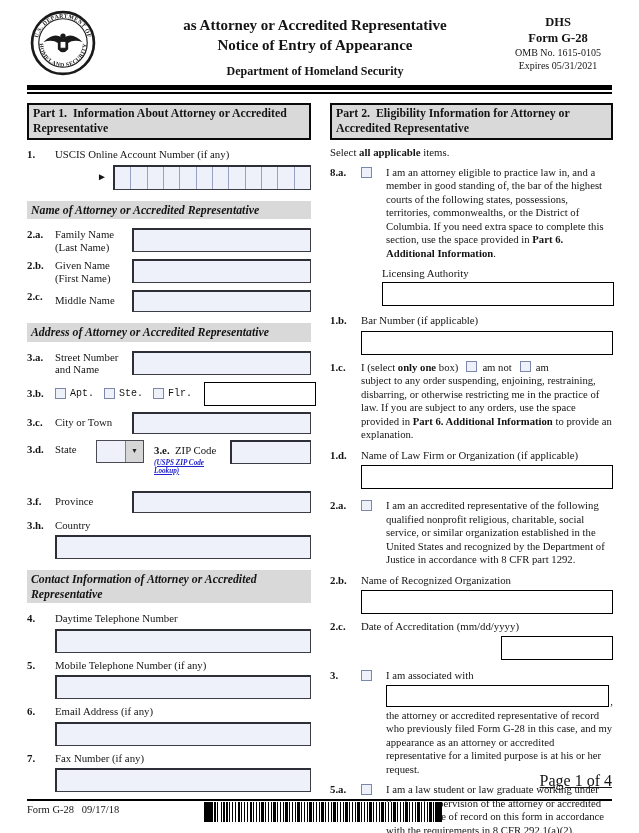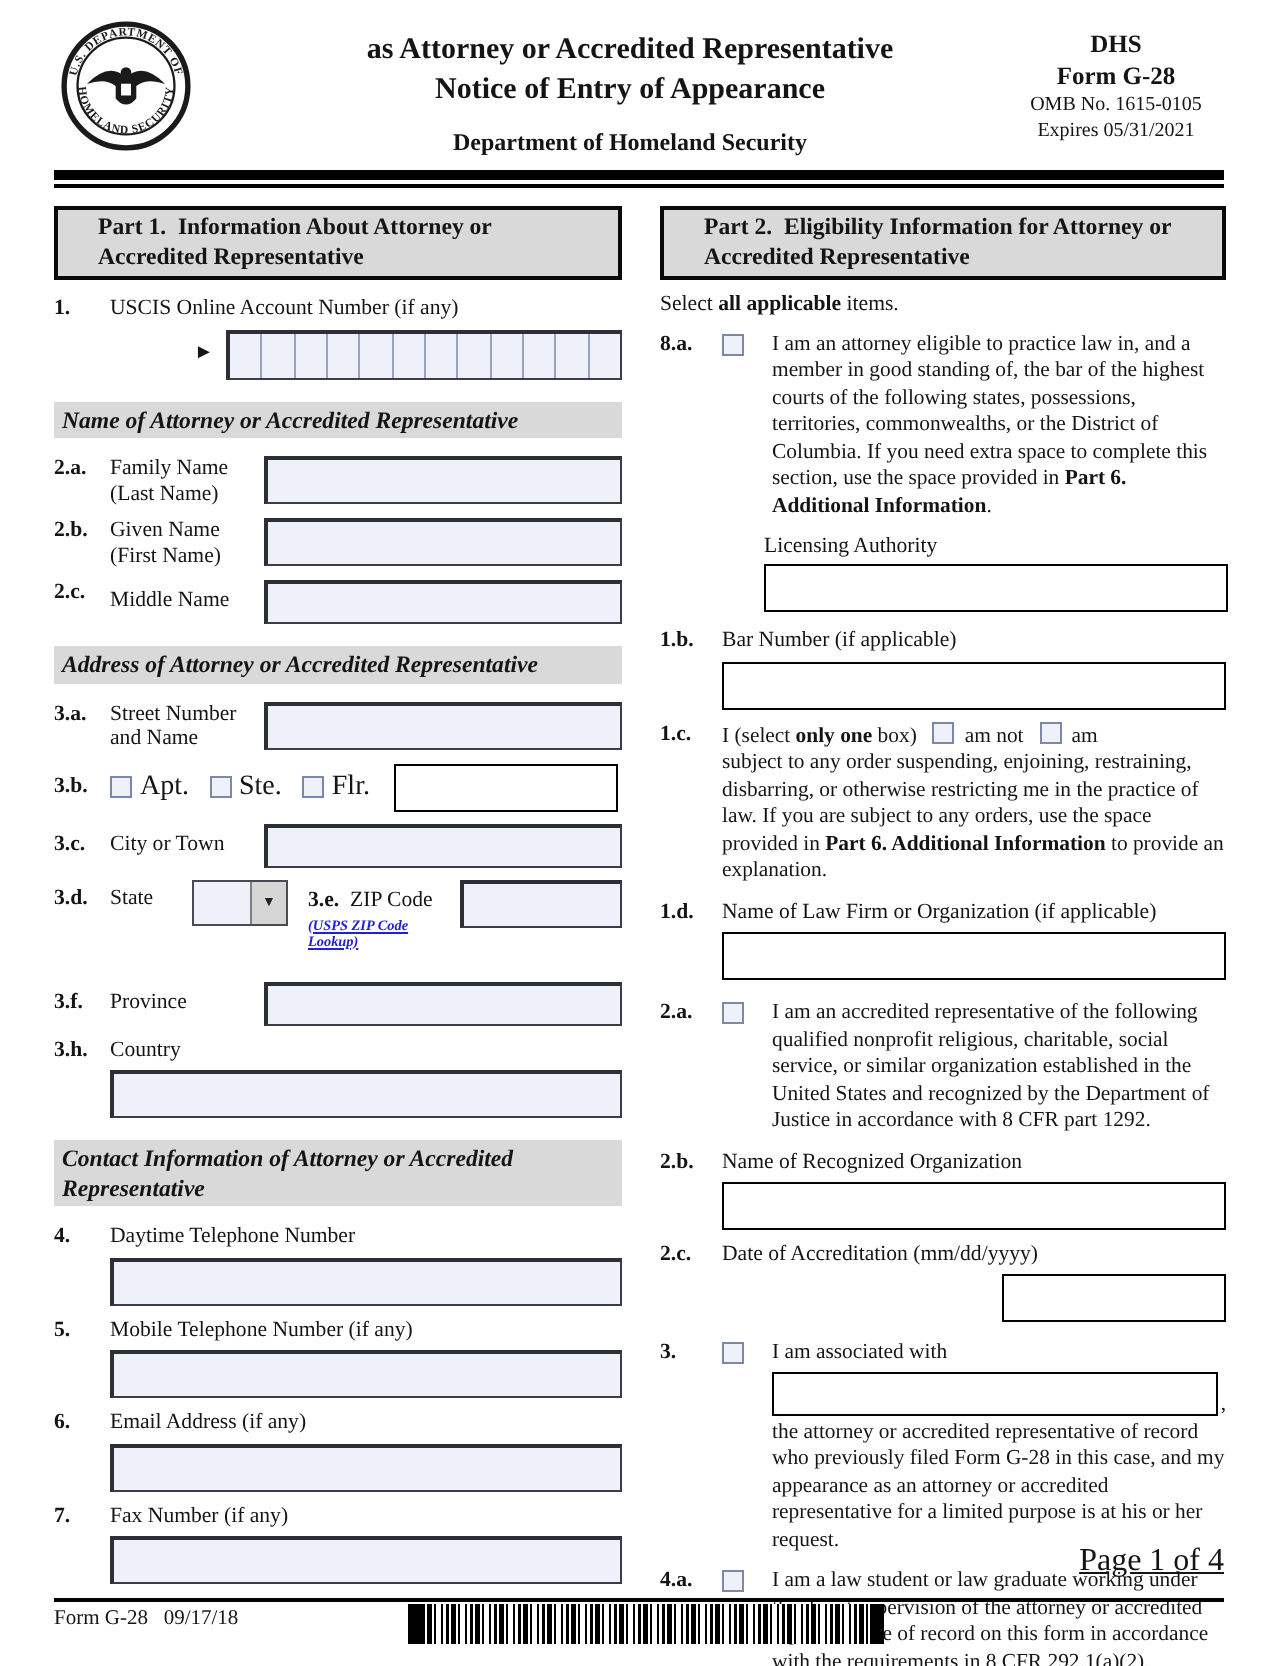--- a/index.html
+++ b/index.html
@@ -15,21 +15,21 @@
   .form-agency,.form-number{font-weight:bold;font-size:12.5px;line-height:1.25;}
   .form-omb,.form-exp{font-size:10px;line-height:1.3;}
   .rule-thick{position:absolute;left:27px;right:27px;top:85px;height:5px;background:#000;}
   .rule-thin{position:absolute;left:27px;right:27px;top:92px;height:2px;background:#000;}
 
   
   .col-left{position:absolute;left:27px;top:103px;width:284px;}
   .col-right{position:absolute;left:330px;top:103px;width:283px;}
 
   .part-head{border:2px solid #0a0a0a;background:#d9d9d9;font-weight:bold;
-             font-size:11.8px;line-height:1.3;padding:1px 20px;box-sizing:border-box;}
+             font-size:11.8px;line-height:1.3;padding:1px 4px;box-sizing:border-box;}
   .sec-head{background:#d9d9d9;font-weight:bold;font-style:italic;font-size:11.8px;
             line-height:1.25;padding:2px 4px;margin:11px 0 9px;}
 
   .row{display:flex;align-items:flex-start;margin-bottom:6px;}
   .num{font-weight:bold;font-size:10.8px;width:28px;flex:none;line-height:1.2;}
   .num.p2{width:31px;}
   .lbl{font-size:10.8px;line-height:1.15;}
   .lbl.side{width:73px;flex:none;}
   .fcol{flex:1;min-width:0;}
 
@@ -48,21 +48,21 @@
   .comb-cell{flex:1;border-right:1px solid #9aa2c4;}
   .comb-cell:last-child{border-right:none;}
 
   
   .cb{width:11px;height:11px;background:#eef0fa;border:1px solid #7c88aa;
       display:inline-block;flex:none;box-sizing:border-box;}
   .cb.mr{margin-right:6px;margin-top:1px;}
   .cb.inline{vertical-align:-1px;margin:0 5px 0 8px;}
 
   
-  .unit-lbl{font-size:14px;margin:0 10px 0 4px;}
+  .unit-lbl{font-size:10px;margin:0 10px 0 4px;font-family:Liberation Mono, monospace;}
   .unit-input{width:112px;height:22px;margin-left:2px;}
 
   
   .state-select{width:46px;height:21px;background:#eef0fa;border:1px solid #4a4a55;
                 display:flex;align-items:stretch;margin-left:8px;cursor:default;}
   .state-btn{margin-left:auto;width:17px;background:#d6d6d6;border-left:1px solid #808080;
              display:flex;align-items:center;justify-content:center;font-size:7px;color:#222;}
   .zipcol{margin-left:10px;width:76px;flex:none;}
   .zipline{font-size:10.8px;}
   .zipnum{font-weight:bold;}
@@ -337,21 +337,21 @@
         <span>I am associated with</span>
         <div class="assoc-line">
           <input class="tf white" type="text" style="">
             <span class="comma">,</span>
         </div>
         <span>the attorney or accredited representative of record who previously filed Form G-28 in this case, and my appearance as an attorney or accredited representative for a limited purpose is at his or her request.</span>
       </div>
     </div>
 
     <div class="row" style="margin-bottom:7px;">
-      <span class="num p2">4.a.</span>
+      <span class="num p2">5.a.</span>
       <span class="cb mr"></span>
       <div class="para">I am a law student or law graduate working under the direct supervision of the attorney or accredited representative of record on this form in accordance with the requirements in 8 CFR 292.1(a)(2).</div>
     </div>
 
   </div>
 
   <div class="footer-rule"></div>
   <div class="footer-left">Form G-28   09/17/18</div>
   <div class="barcode"></div>
   <div class="footer-right">Page 1 of 4</div>

